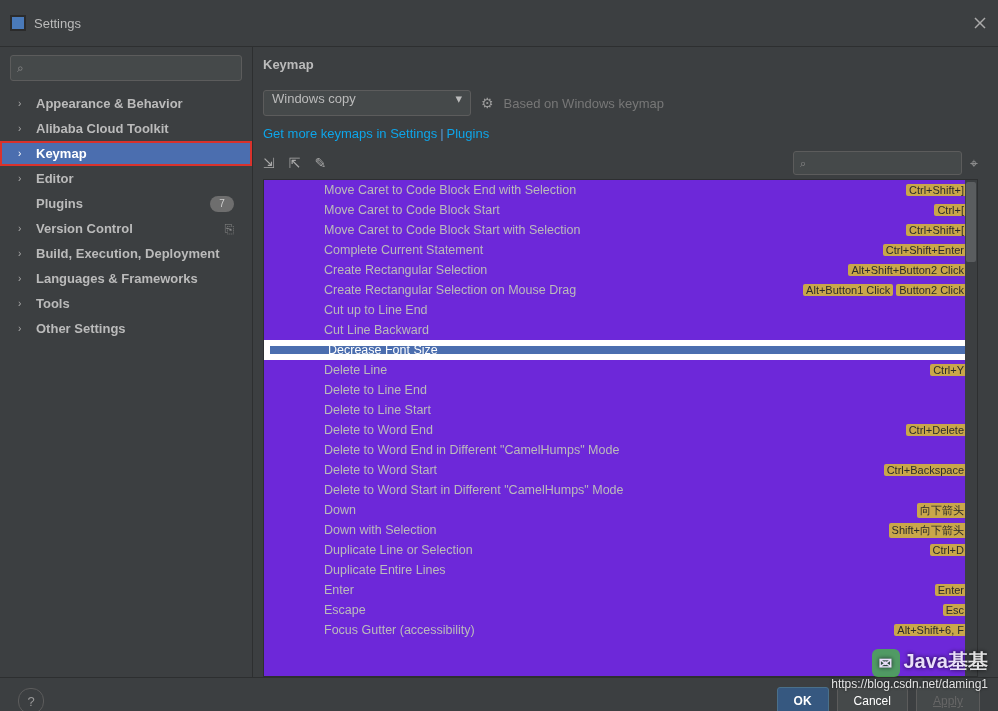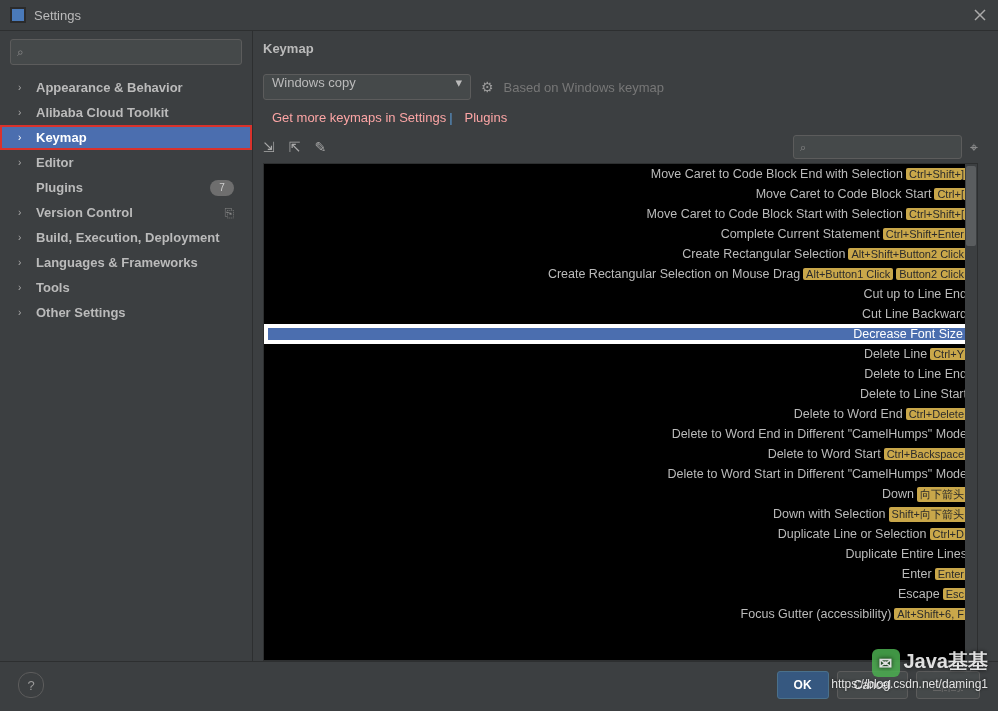--- a/index.html
+++ b/index.html
@@ -1,17 +1,17 @@
 <!DOCTYPE html>
 <html><head>
 <meta charset="utf-8">
 <style>
 html,body{margin:0;padding:0;width:998px;height:711px;background:#3c3f41;font-family:"Segoe UI",Arial,sans-serif;font-size:13px;color:#bbbbbb;overflow:hidden;}
 .window{width:998px;height:711px;position:relative;background:#3c3f41;}
-.titlebar{height:30px;display:flex;align-items:center;padding:0 10px;background:#3c3f41;border-bottom:1px solid #2d2f30;}
+.titlebar{height:30px;display:flex;align-items:center;padding:8px 10px;background:#3c3f41;border-bottom:1px solid #2d2f30;}
 .titlebar .app-icon{width:16px;height:16px;margin-right:8px;}
 .titlebar .title{color:#bbbbbb;flex:1;}
 .titlebar .close{width:16px;height:16px;cursor:pointer;}
 .body{display:flex;height:630px;}
 .sidebar{width:232px;background:#3c3f41;padding:8px 10px 0 10px;border-right:1px solid #2d2f30;}
 .search-left{height:24px;background:#45494a;border:1px solid #5c5c5c;border-radius:3px;padding:0 6px;display:flex;align-items:center;margin-bottom:10px;}
 .search-left input{background:transparent;border:none;outline:none;color:#bbb;width:100%;font-size:12px;}
 .search-left .mag{color:#888;margin-right:4px;font-size:12px;}
 .tree{list-style:none;margin:0;padding:0;}
 .tree li{height:25px;display:flex;align-items:center;padding-left:8px;cursor:pointer;position:relative;}
@@ -22,34 +22,34 @@
 .tree li.selected .chev{color:#fff;}
 .badge{background:#6e6e6e;color:#cfcfcf;border-radius:9px;min-width:16px;height:16px;font-size:10px;display:inline-flex;align-items:center;justify-content:center;padding:0 4px;margin-right:8px;}
 .copy-icon{color:#888;font-size:12px;margin-right:8px;}
 .main{flex:1;padding:10px 20px 0 10px;display:flex;flex-direction:column;}
 .main-title{font-weight:600;color:#bbbbbb;margin-bottom:18px;}
 .keymap-row{display:flex;align-items:center;gap:10px;margin-bottom:10px;}
 .dropdown{width:190px;height:24px;background:#45494a;border:1px solid #5c5c5c;border-radius:3px;display:flex;align-items:flex-start;padding:0 8px;justify-content:space-between;color:#bbb;cursor:pointer;}
 .gear{color:#9a9a9a;font-size:14px;cursor:pointer;}
 .based-on{color:#777;}
 .link-row{margin-bottom:10px;}
-.link-row a{color:#fca5a5;text-decoration:none;margin-left:9px;}
+.link-row a{color:#0ea5e9;text-decoration:none;}
 .link-row .sep{color:#5a9bd4;margin:0 3px;}
 .toolbar{display:flex;align-items:center;justify-content:space-between;margin-bottom:4px;}
 .toolbar-left{display:flex;gap:14px;color:#aaa;}
 .toolbar-left span{cursor:pointer;font-size:14px;}
 .toolbar-right{display:flex;align-items:center;gap:8px;}
 .search-right{width:155px;height:22px;background:#45494a;border:1px solid #5c5c5c;border-radius:3px;padding:0 6px;display:flex;align-items:center;}
 .search-right .mag{color:#888;font-size:11px;margin-right:4px;}
 .search-right input{background:transparent;border:none;outline:none;color:#bbb;width:100%;font-size:12px;}
 .find-action{color:#9a9a9a;font-size:14px;cursor:pointer;}
-.action-panel{flex:1;background:#000000;border:1px solid #2d2f30;overflow:hidden;position:relative;text-align:right;}
+.action-panel{flex:1;background:#6d28d9;border:1px solid #2d2f30;overflow:hidden;position:relative;}
 .action-list{list-style:none;margin:0;padding:0;}
 .action-list li{height:20px;display:flex;align-items:center;padding-left:60px;padding-right:10px;color:#bbb;font-size:12.5px;}
-.action-list li.sel{background:#4b6eaf;border:4px solid #ffffff;box-sizing:border-box;padding-left:58px;color:#fff;}
+.action-list li.sel{background:#4b6eaf;border:6px solid #ffffff;box-sizing:border-box;padding-left:58px;color:#fff;}
 .action-list li .name{flex:1;}
 .shortcut{background:#c9a74a;color:#2b2b2b;border-radius:2px;padding:0 3px;font-size:11px;margin-left:3px;white-space:nowrap;}
 .scrollbar{position:absolute;right:0;top:0;width:12px;height:100%;background:#3c3f41;}
 .scrollbar-thumb{position:absolute;right:1px;top:2px;width:10px;height:80px;background:#5a5d5f;border-radius:2px;}
 .footer{height:46px;display:flex;align-items:center;justify-content:space-between;padding:0 18px;border-top:1px solid #2d2f30;}
 .help-btn{width:24px;height:24px;border:1px solid #5c5c5c;border-radius:12px;display:flex;align-items:center;justify-content:center;color:#999;cursor:pointer;}
 .footer-btns{display:flex;gap:8px;}
 .btn{height:26px;padding:0 16px;border:1px solid #5c5c5c;border-radius:3px;background:#45494a;color:#ffffff;display:flex;align-items:center;cursor:pointer;font-size:12px;}
 .btn.primary{background:#365880;border-color:#4a708b;color:#fff;font-weight:600;}
 .btn.disabled{color:#666;text-decoration:underline;}

